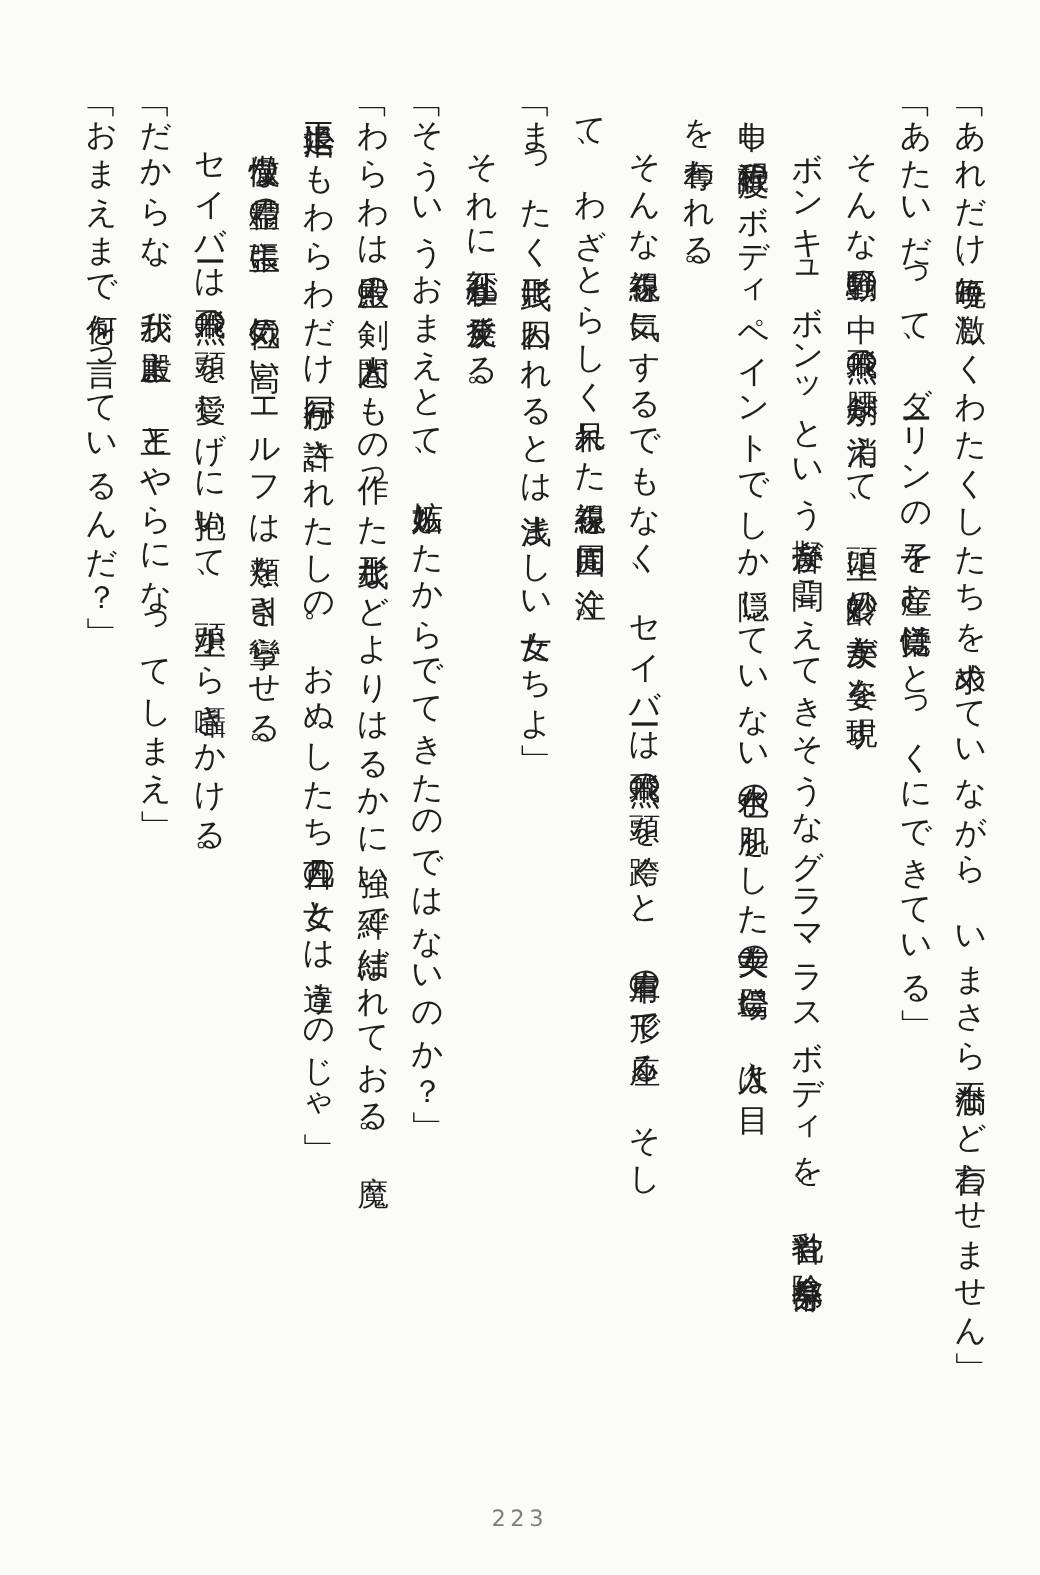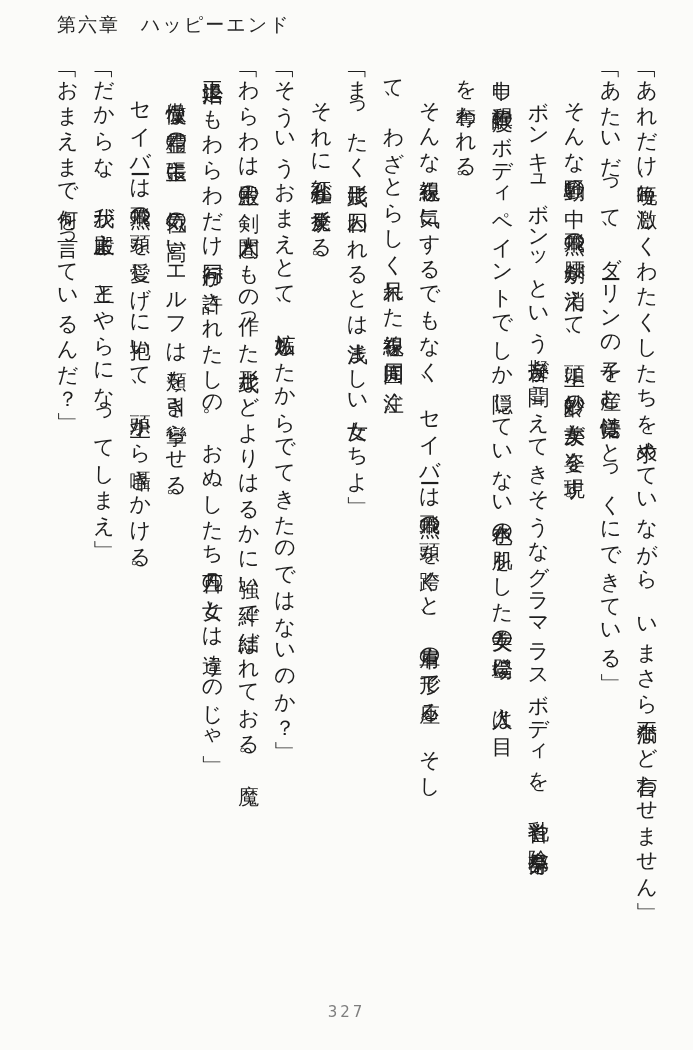--- a/index.html
+++ b/index.html
@@ -56,21 +56,20 @@
     font-size: 15px;
     letter-spacing: 3px;
     color: #7e7e7e;
   }
 </style>
 </head>
 <body>
 
 <div class="page">
 
-  <div class="chapter-header">第六章　ハッピーエンド</div>
 
   <div class="text-block">
       <div class="text-column">「あれだけ毎晩、激しくわたくしたちを求めていながら、いまさら不満など言わせません」</div>
       <div class="text-column">「あたいだって、ダーリンの子を産む覚悟はとっくにできている」</div>
       <div class="text-column">　そんな騒動の中、飛燕の腰剣が消えて、頭上に妙齢の美女が姿を現す。</div>
       <div class="text-column">　ボンキュボンッという擬音が聞こえてきそうなグラマラスボディを、乳首や陰阜部分を</div>
       <div class="text-column">申し訳程度のボディペイントでしか隠していない水色の肌をした美女の登場に、人々は目</div>
       <div class="text-column">を奪われる。</div>
       <div class="text-column">　そんな視線を気にするでもなく、セイバーは飛燕の頭を跨ぐと、肩車の形で座る。そし</div>
       <div class="text-column">て、わざとらしく呆れた視線を周囲に注ぐ。</div>
@@ -78,15 +77,15 @@
       <div class="text-column">　それに紅孔雀が反発する。</div>
       <div class="text-column">「そういうおまえとて、嫉妬したからでてきたのではないのか？」</div>
       <div class="text-column">「わらわは主殿の剣。人間どもの作った形式などよりはるかに強い絆で結ばれておる。魔</div>
       <div class="text-column">王退治にもわらわだけ同行が許されたしの。おぬしたち凡百の女とは違うのじゃ」</div>
       <div class="text-column">　傲慢な精霊の主張に、気位の高いエルフは頬を引き攣らせる。</div>
       <div class="text-column">　セイバーは飛燕の頭を愛しげに抱いて、頭上から囁きかける。</div>
       <div class="text-column">「だからな、我が主殿よ。王とやらになってしまえ」</div>
       <div class="text-column">「おまえまで何を言っているんだ？」</div>
     </div>
 
-  <div class="page-number">327</div>
+  <div class="page-number">223</div>
 
 </div>
 
 </body></html>

